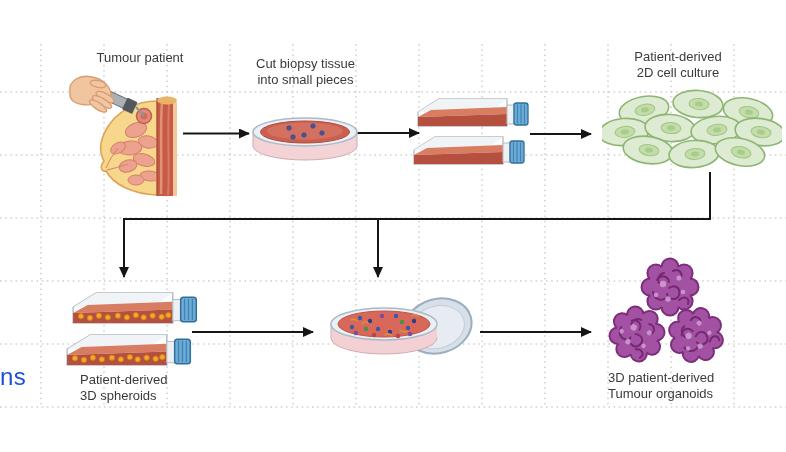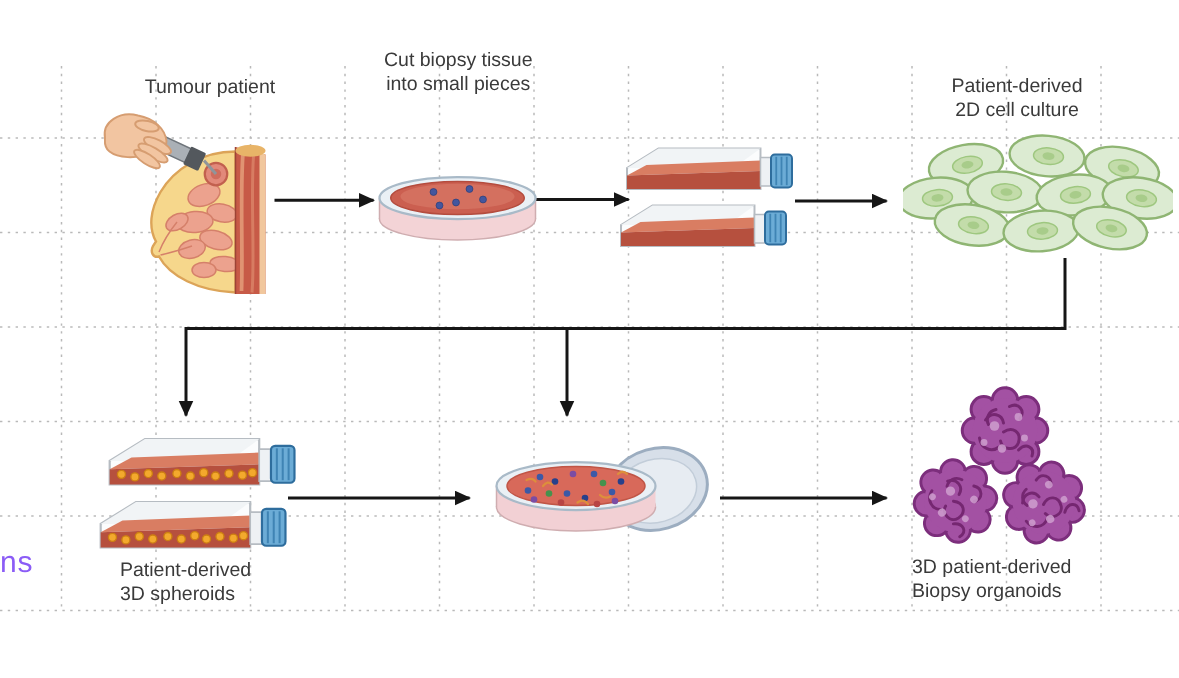--- a/index.html
+++ b/index.html
@@ -3,22 +3,22 @@
 <meta charset="utf-8">
 <style>
   html,body{margin:0;padding:0;background:#ffffff;}
   .stage{position:relative;width:786px;height:452px;background:#fff;overflow:hidden;
          font-family:"Liberation Sans",sans-serif;}
   .overlay{position:absolute;left:0;top:0;width:786px;height:452px;}
   .illus{position:absolute;}
   .lbl{position:absolute;font-size:13px;line-height:1.23;color:#3a3a3a;
        white-space:pre-line;}
   .lbl.center{text-align:center;}
-  .fragment{position:absolute;left:0px;top:364px;font-size:20px;line-height:1.1;
-            color:#8b5cf6;letter-spacing:0.5px;}
+  .fragment{position:absolute;left:0px;top:364px;font-size:24px;line-height:1.1;
+            color:#1d4ed8;letter-spacing:0.5px;}
 </style>
 </head>
 <body>
 
 <div class="stage">
 
   <svg class="overlay" viewBox="0 0 786 452">
     <defs>
       <marker id="ah" markerUnits="userSpaceOnUse" markerWidth="12" markerHeight="11" refX="10" refY="5" orient="auto">
         <path d="M0,0 L11,5 L0,10 Z" fill="#161616"></path>
@@ -235,23 +235,23 @@
     </g>
   </svg>
 
   <svg class="illus" style="left:603px;top:256px" width="178" height="152" viewBox="0 0 178 152">
     <use href="#org" transform="translate(67,31)"></use>
     <use href="#org" transform="translate(34,78) scale(0.97) rotate(40)"></use>
     <use href="#org" transform="translate(93,79) scale(0.97) rotate(-30)"></use>
   </svg>
 
   <div class="lbl center" style="left:70px;top:50px;width:140px">Tumour patient</div>
-  <div class="lbl center" style="left:248px;top:32px;width:115px">Cut biopsy tissue
+  <div class="lbl center" style="left:248px;top:56px;width:115px">Cut biopsy tissue
 into small pieces</div>
   <div class="lbl center" style="left:622px;top:49px;width:112px">Patient-derived
 2D cell culture</div>
   <div class="lbl" style="left:80px;top:372px;width:120px">Patient-derived
 3D spheroids</div>
   <div class="lbl" style="left:608px;top:370px;width:130px">3D patient-derived
-Biopsy organoids</div>
+Tumour organoids</div>
 
   <div class="fragment">ns</div>
 </div>
 
 </body></html>

